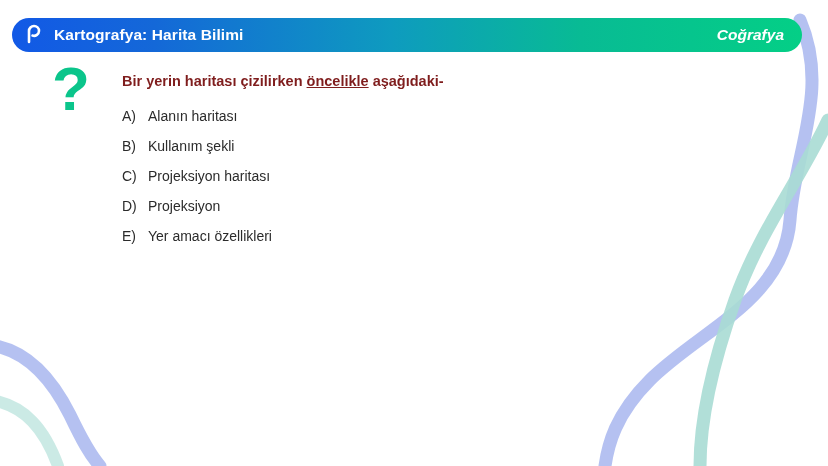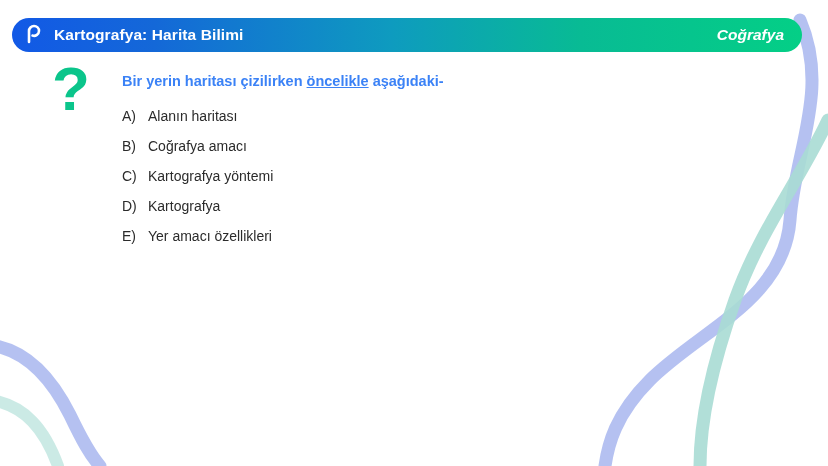--- a/index.html
+++ b/index.html
@@ -81,21 +81,21 @@
   
   .question-block {
     position: absolute;
     left: 122px;
     top: 70px;
     width: 448px;
   }
   .question-text {
     font-size: 14.5px;
     font-weight: bold;
-    color: #3b82f6;
+    color: #7f1d1d;
     line-height: 1.55;
     text-align: justify;
     text-align-last: left;
   }
   .question-text u {
     text-decoration: underline;
   }
   .options {
     margin-top: 16px;
   }
@@ -144,29 +144,29 @@
       <span>Bir yerin haritası çizilirken </span><u>öncelikle</u><span> aşağıdaki-</span><br>
     </div>
 
     <div class="options">
       <div class="option-row">
         <span class="option-letter">A)</span>
         <span class="option-text">Alanın haritası</span>
       </div>
       <div class="option-row">
         <span class="option-letter">B)</span>
-        <span class="option-text">Coğrafya amacı</span>
+        <span class="option-text">Kullanım şekli</span>
       </div>
       <div class="option-row">
         <span class="option-letter">C)</span>
-        <span class="option-text">Kartografya yöntemi</span>
+        <span class="option-text">Projeksiyon haritası</span>
       </div>
       <div class="option-row">
         <span class="option-letter">D)</span>
-        <span class="option-text">Kartografya</span>
+        <span class="option-text">Projeksiyon</span>
       </div>
       <div class="option-row">
         <span class="option-letter">E)</span>
         <span class="option-text">Yer amacı özellikleri</span>
       </div>
     </div>
   </div>
 
 </div>
 

